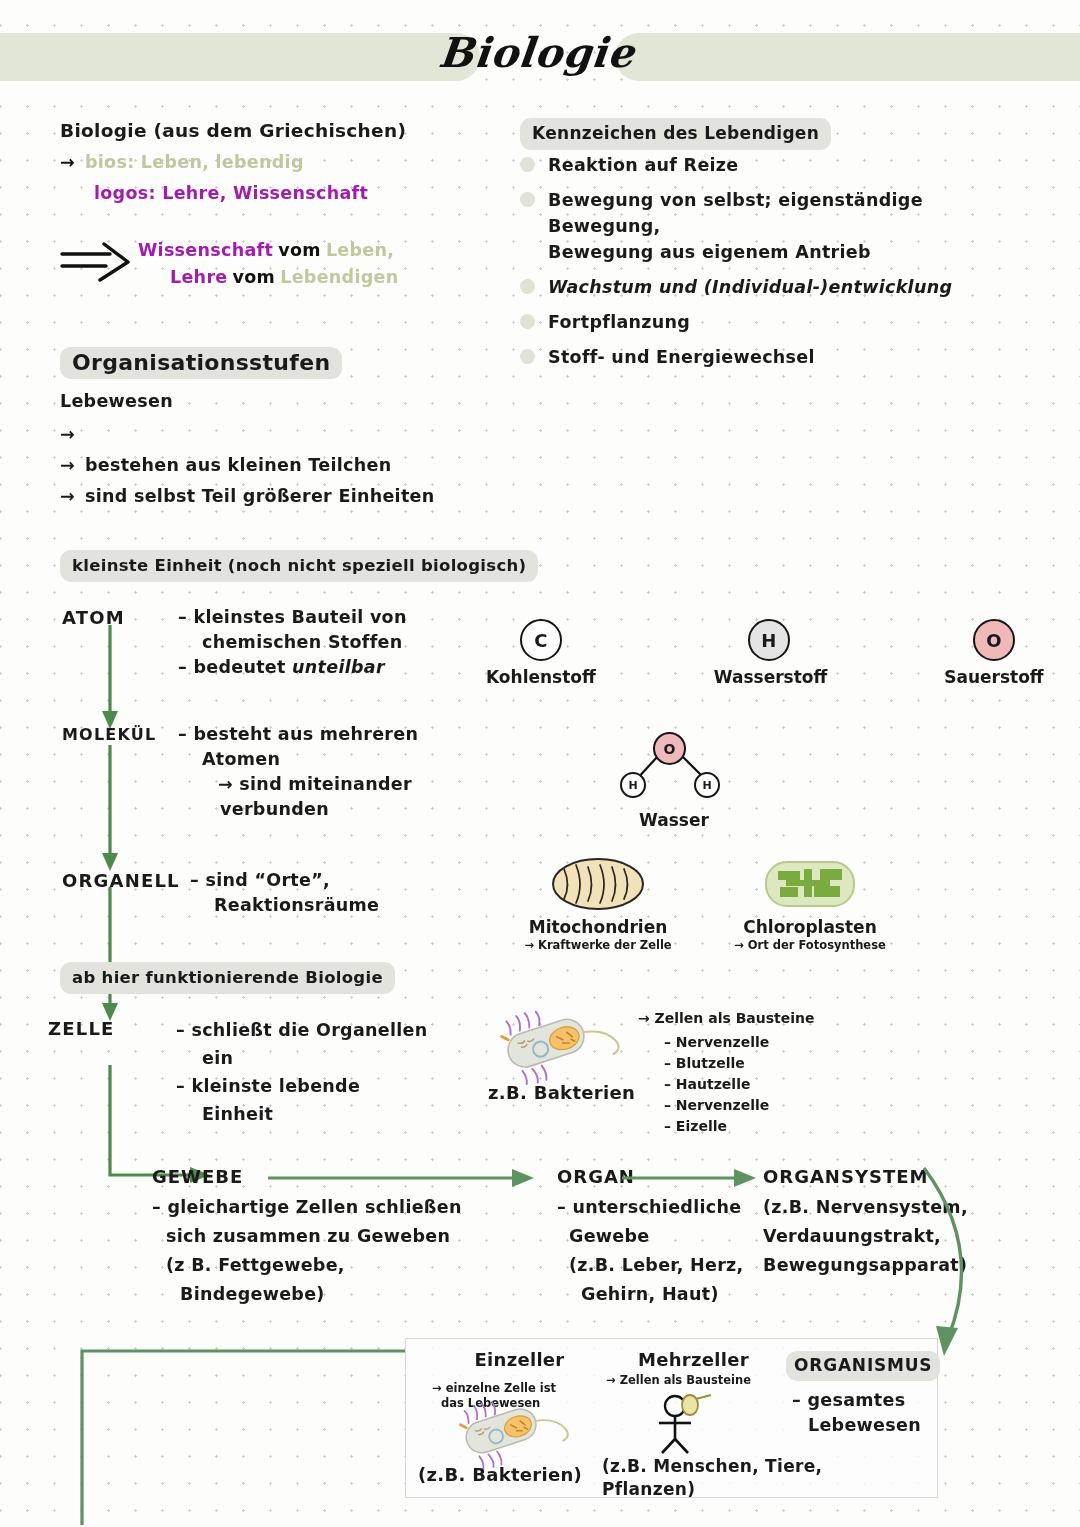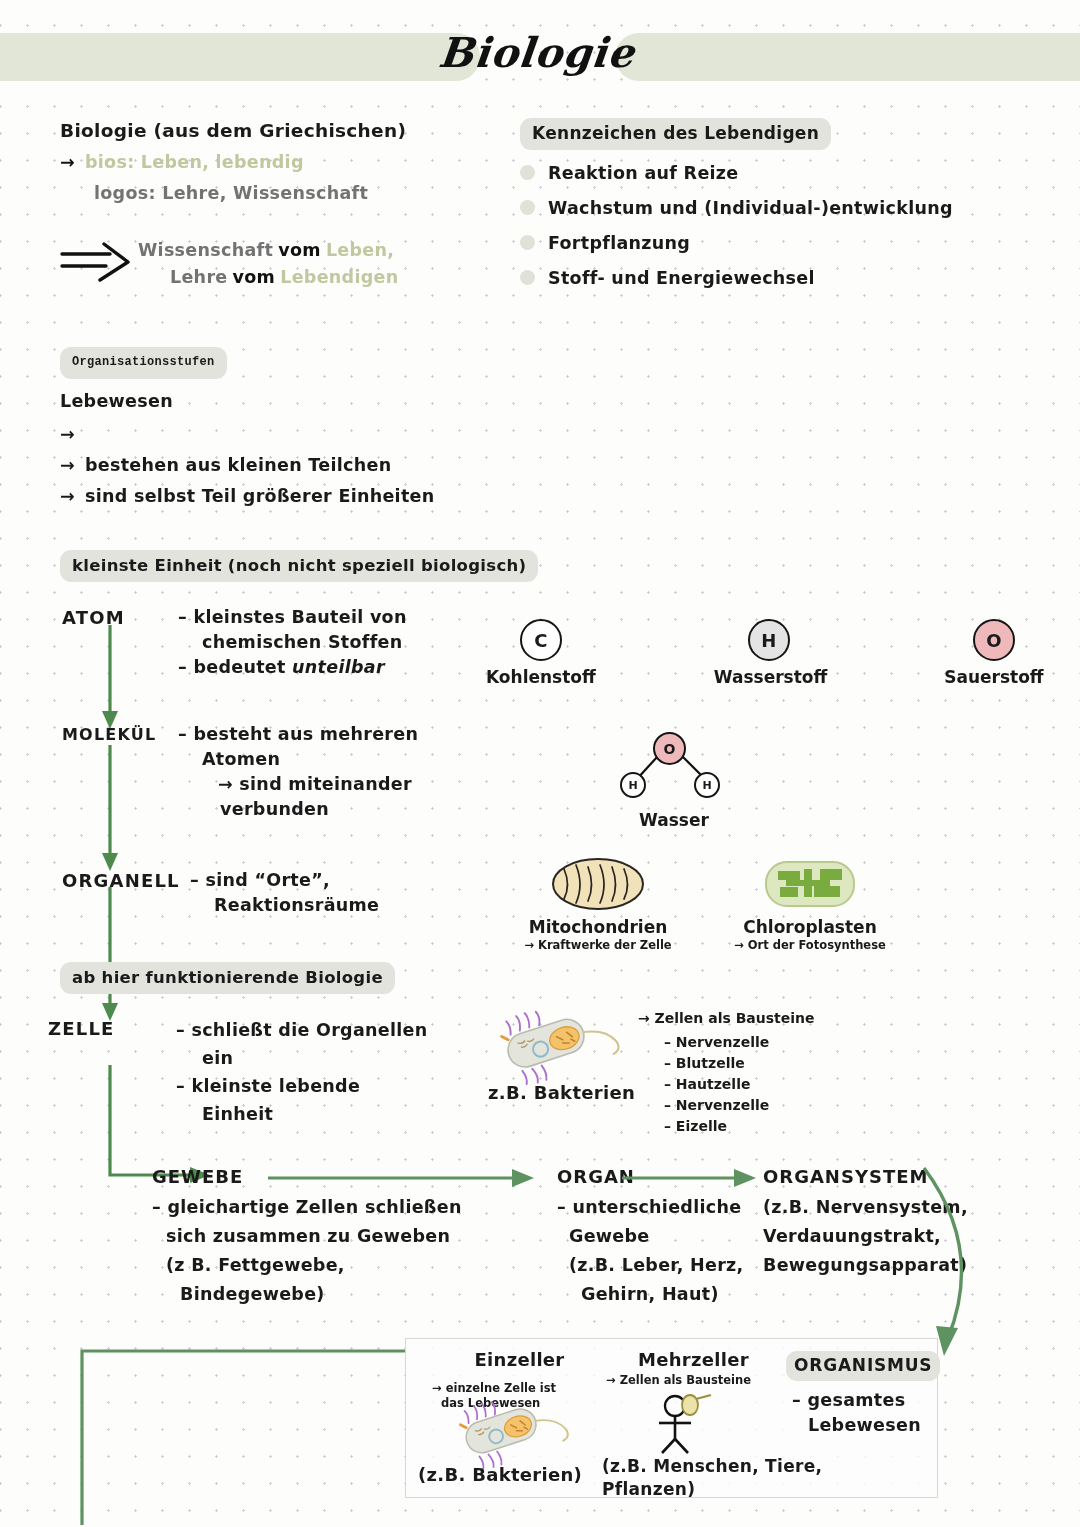--- a/index.html
+++ b/index.html
@@ -33,21 +33,21 @@
     transform: skewX(-9deg);
   }
   .t { font-size:17.5px; line-height:25px; font-weight:700; letter-spacing:.3px; }
   .t-sm { font-size:14px; line-height:19px; font-weight:700; }
   .t-xs { font-size:11.5px; line-height:15px; font-weight:700; }
   .hl {
     background:#e3e3de; border-radius:11px; padding:3px 11px 4px 11px;
     display:inline-block; font-weight:700;
   }
   .khaki { color:#c2c79f; }
-  .blue  { color:#737373;margin-top:16px; }
+  .blue  { color:#a21caf;margin-top:16px; }
 
   
   .bullet-row { display:flex; align-items:flex-start; gap:13px; margin-bottom:9px; }
   .dot {
     width:15px; height:15px; border-radius:50%; background:#dfe2d6;
     flex:0 0 15px; margin-top:5px;
   }
 
   
   .atom {
@@ -106,42 +106,47 @@
     <div style="position:absolute; left:110px; top:27px;">
       <span class="t blue">Lehre</span>
       <span class="t" style="color:#111;">vom</span>
       <span class="t khaki">Lebendigen</span>
     </div>
   </div>
 </div>
 
 <div class="abs" style="left:520px; top:118px; width:520px;">
   <div class="hl t" style="font-size:17px; padding:3px 12px 4px 12px;">Kennzeichen des Lebendigen</div>
-  <div style="margin-top:10px;" id="kennzeichen-list">
+  <div style="margin-top:2px;" id="kennzeichen-list">
       <div class="bullet-row">
         <div class="dot"></div>
         <div class="t" style="white-space: pre-line; line-height: 26px;">Reaktion auf Reize</div>
       </div>
       <div class="bullet-row">
         <div class="dot"></div>
-        <div class="t" style="white-space: pre-line; line-height: 26px;">Wachstum und (Individual-)entwicklung</div>
+        <div class="t" style="white-space: pre-line; line-height: 26px;">Bewegung von selbst; eigenständige Bewegung,
+Bewegung aus eigenem Antrieb</div>
+      </div>
+      <div class="bullet-row">
+        <div class="dot"></div>
+        <div class="t" style="white-space: pre-line; line-height: 26px; font-style: italic;">Wachstum und (Individual-)entwicklung</div>
       </div>
       <div class="bullet-row">
         <div class="dot"></div>
         <div class="t" style="white-space: pre-line; line-height: 26px;">Fortpflanzung</div>
       </div>
       <div class="bullet-row">
         <div class="dot"></div>
         <div class="t" style="white-space: pre-line; line-height: 26px;">Stoff- und Energiewechsel</div>
       </div>
     </div>
 </div>
 
 <div class="abs" style="left:60px; top:347px; width:700px;">
-  <div class="hl t" style="font-size:12px; padding:3px 12px 4px 12px;font-family:Liberation Mono, monospace;">Organisationsstufen</div>
+  <div class="hl t" style="font-size:22px; padding:3px 12px 4px 12px;">Organisationsstufen</div>
   <div class="t" style="margin-top:10px;">Lebewesen</div>
   <div id="orgst-list" style="margin-top:8px;">
       <div style="display: flex; gap: 10px; margin-bottom: 6px;">
         <span class="t">→</span>
       </div>
       <div style="display: flex; gap: 10px; margin-bottom: 6px;">
         <span class="t">→</span>
         <span class="t">bestehen aus kleinen Teilchen</span>
       </div>
       <div style="display: flex; gap: 10px; margin-bottom: 6px;">

